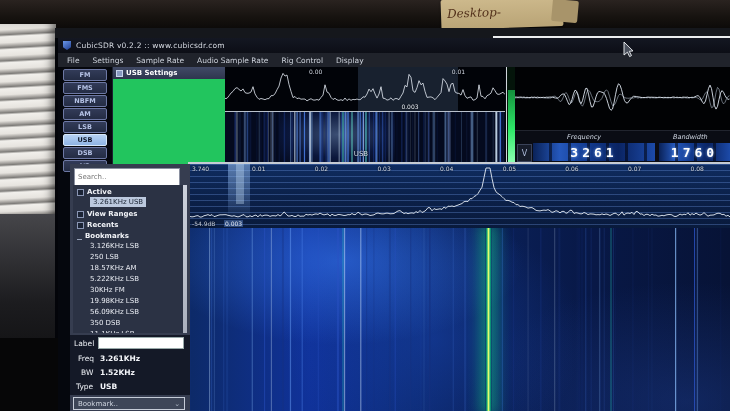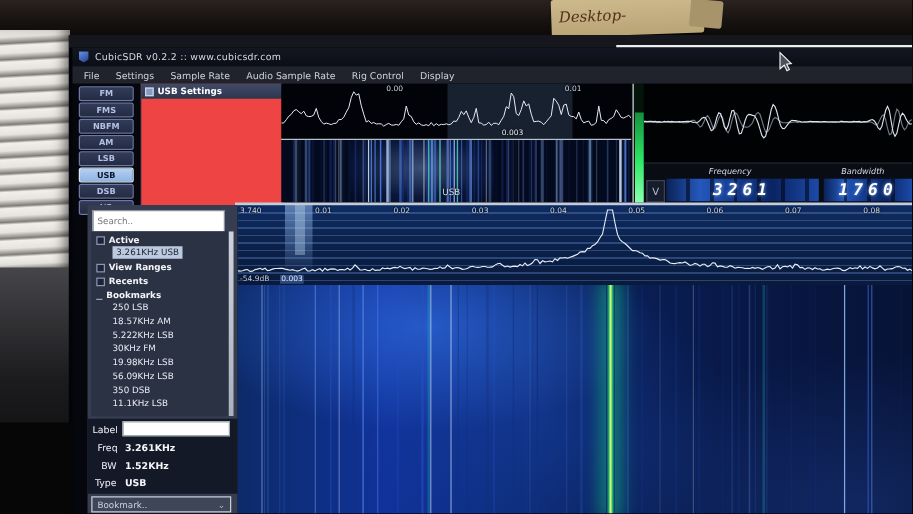--- a/index.html
+++ b/index.html
@@ -42,21 +42,21 @@
   .menu-item{color:#ccd1da;font-size:7.5px;cursor:default;}
 
   
   #modes{left:0;top:29px;width:54px;height:98px;background:#05070d;padding-top:1px;box-sizing:border-box;}
   .mode-btn{width:42px;height:10px;margin:1px auto 1px auto;background:linear-gradient(180deg,#323b58,#242c44);
     border:1px solid #6d78a4;border-radius:2px;color:#b4c1e4;font-size:6.5px;font-weight:bold;
     display:flex;align-items:center;justify-content:center;}
   .mode-btn.selected{background:linear-gradient(180deg,#b5d0f2,#8fb4e4);color:#0d1526;border-color:#d8e8fa;}
 
   
-  #demod{left:54px;top:29px;width:113px;height:98px;background:#ef4444;border-left:1px solid #1c2232;}
+  #demod{left:54px;top:29px;width:113px;height:98px;background:#22c55e;border-left:1px solid #1c2232;}
   #demod-header{left:0;top:0;width:113px;height:12px;background:linear-gradient(180deg,#414a66,#2e364e);
     display:flex;align-items:center;gap:3px;padding-left:3px;box-sizing:border-box;}
   #demod-header-icon{width:5px;height:5px;background:#8899c0;border:1px solid #c8d4ec;}
   #demod-header-text{color:#fff;font-size:7px;font-weight:bold;}
   #audio-out-row{left:0;top:12px;width:113px;height:13px;display:flex;}
   #audio-out-label{background:#10151f;color:#e8ecf2;font-size:7px;font-weight:bold;display:flex;
     align-items:center;padding:0 3px;}
   #audio-out-value{background:linear-gradient(180deg,#466cb4,#35539a);color:#fff;font-size:7px;
     flex:1;display:flex;align-items:center;padding-left:3px;}
 
@@ -81,21 +81,21 @@
   #v-box{left:2px;top:13px;width:13px;height:16px;background:#171c2a;border:1px solid #3a4258;color:#aebbda;
     font-size:8px;display:flex;align-items:center;justify-content:center;}
   .digit-strip{position:absolute;top:12px;height:18px;
     background:linear-gradient(90deg,#0a2258 0%,#2558bc 22%,#123a8e 45%,#0a2463 70%,#1c4aa8 100%);
     display:flex;align-items:center;justify-content:center;overflow:hidden;}
   .digit-strip::after{content:"";position:absolute;inset:0;
     background:repeating-linear-gradient(90deg,transparent 0 16px,rgba(0,2,12,.55) 16px 19px);}
   #freq-strip{left:18px;width:122px;}
   #bw-strip{left:144px;width:71px;}
   .digits{color:#fff;font-size:13px;font-weight:bold;font-family:"DejaVu Sans Mono",monospace;
-    letter-spacing:4px;z-index:2;text-shadow:0 0 3px rgba(160,200,255,.8);font-style:italic;}
+    letter-spacing:4px;z-index:2;text-shadow:0 0 3px rgba(160,200,255,.8);}
 
   
   #splitter{left:130px;top:124px;width:542px;height:2px;background:#c6ccd4;}
 
   
   #mspec{left:132px;top:126px;width:540px;height:64px;overflow:hidden;
     background:linear-gradient(180deg,#0f2c60 0%,#0b2048 55%,#091a3c 100%);}
   #mspec-grid{left:0;top:0;width:540px;height:64px;
     background:repeating-linear-gradient(180deg,rgba(120,165,245,.30) 0 1px,transparent 1px 6px);}
   #mspec-band{left:38px;top:0;width:22px;height:56px;
@@ -473,20 +473,23 @@
             </div>
             <div class="tree-section">
               <span class="tree-bullet"></span>
               <span class="tree-section-label">Recents</span>
             </div>
             <div class="tree-section">
               <span class="tree-dash"></span>
               <span class="tree-section-label">Bookmarks</span>
             </div>
             <div class="tree-child">
+              <span class="tree-child-label">3.126KHz LSB</span>
+            </div>
+            <div class="tree-child">
               <span class="tree-child-label">250 LSB</span>
             </div>
             <div class="tree-child">
               <span class="tree-child-label">18.57KHz AM</span>
             </div>
             <div class="tree-child">
               <span class="tree-child-label">5.222KHz LSB</span>
             </div>
             <div class="tree-child">
               <span class="tree-child-label">30KHz FM</span>

